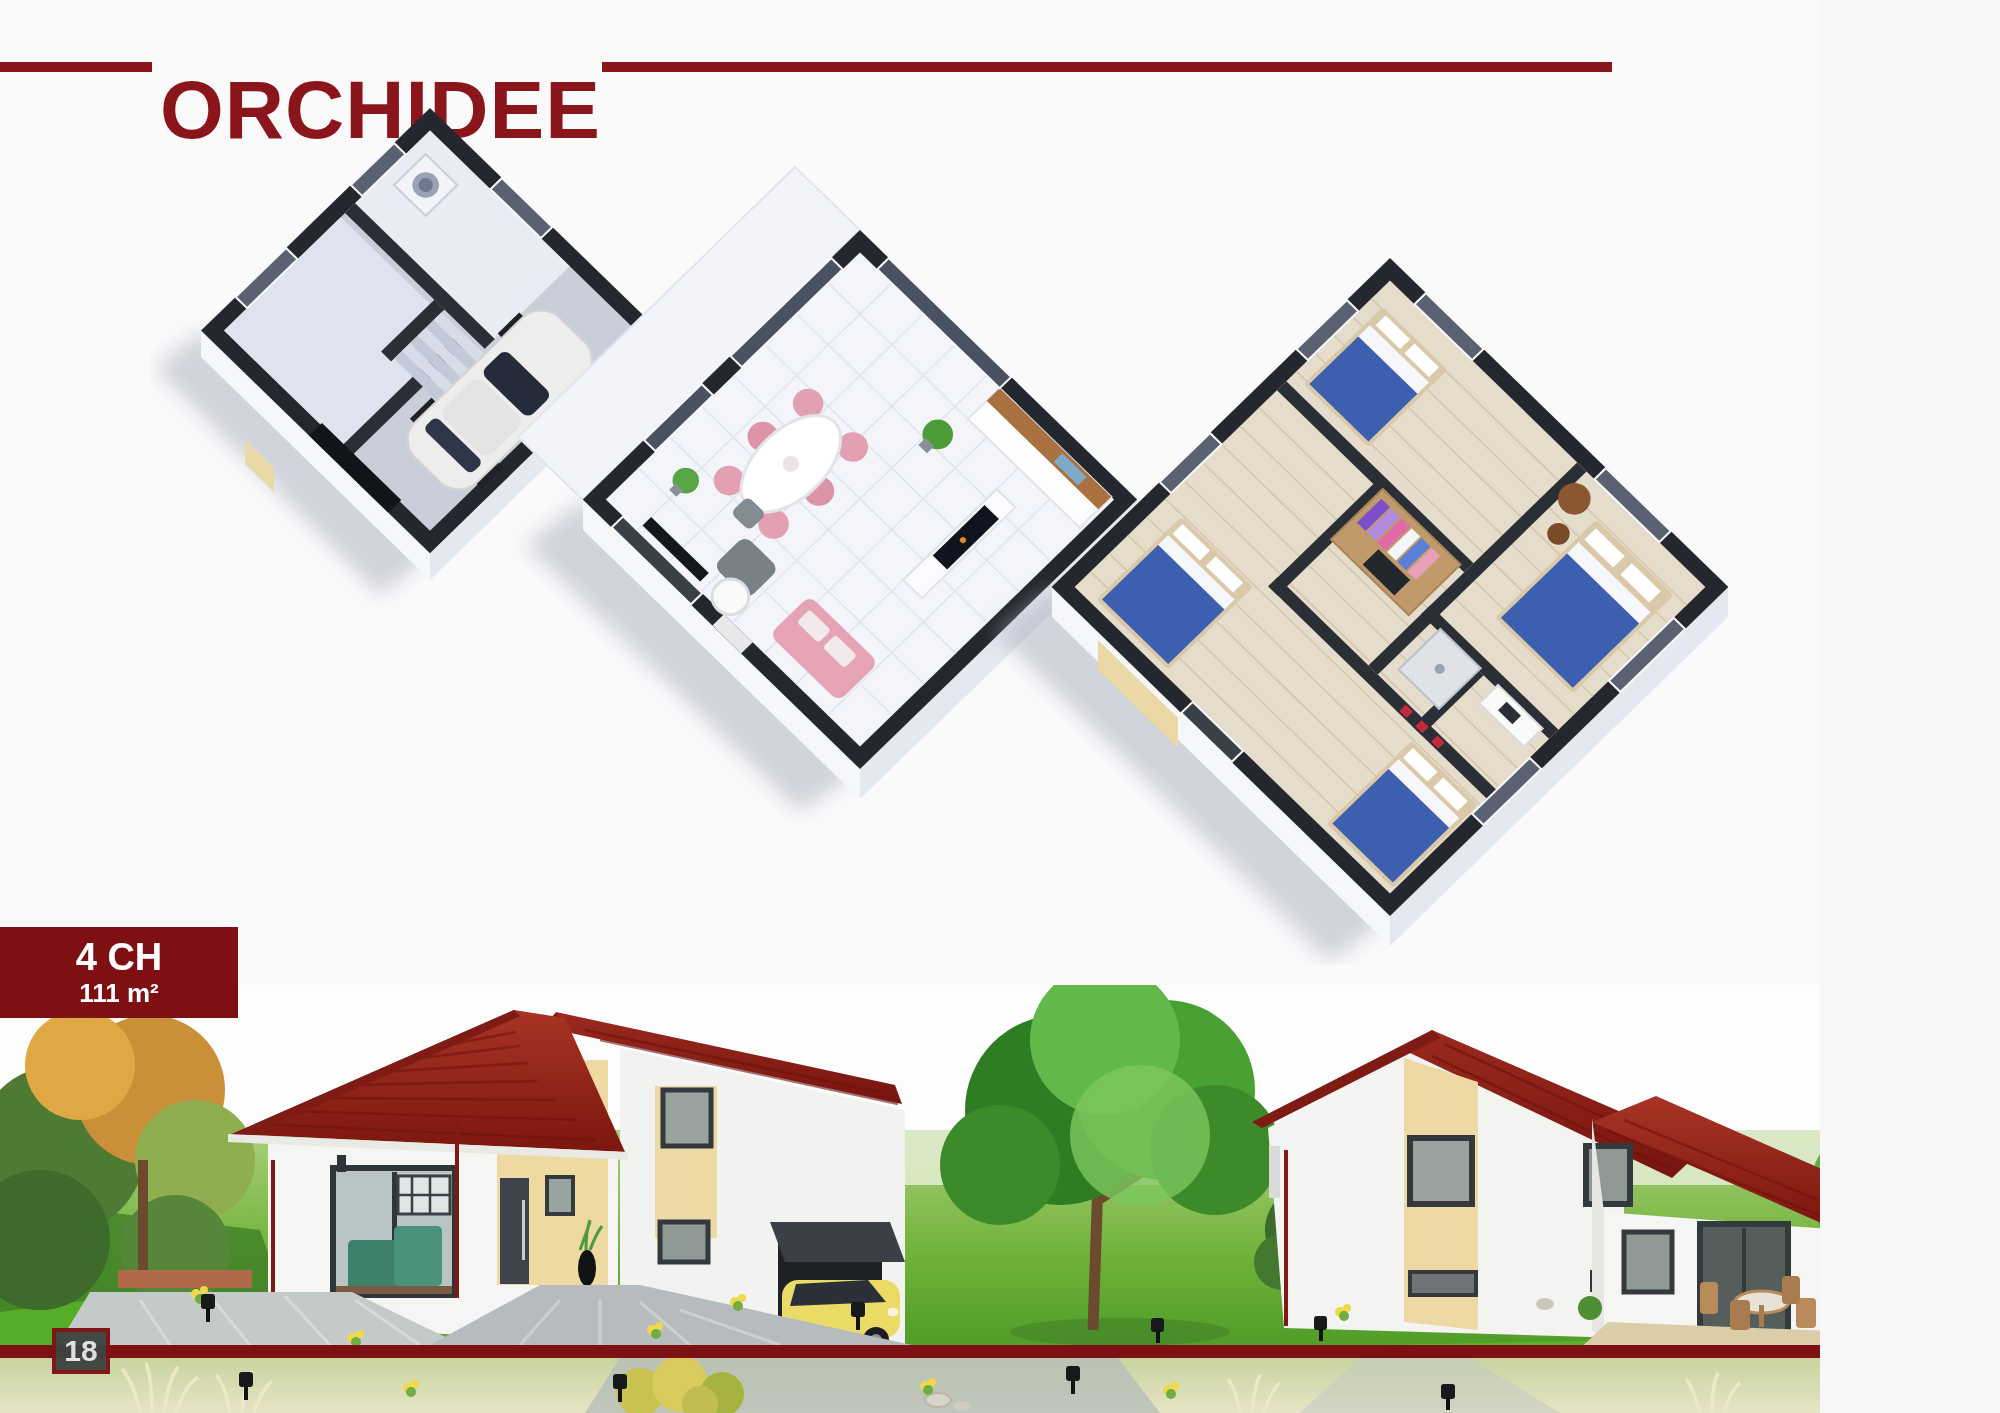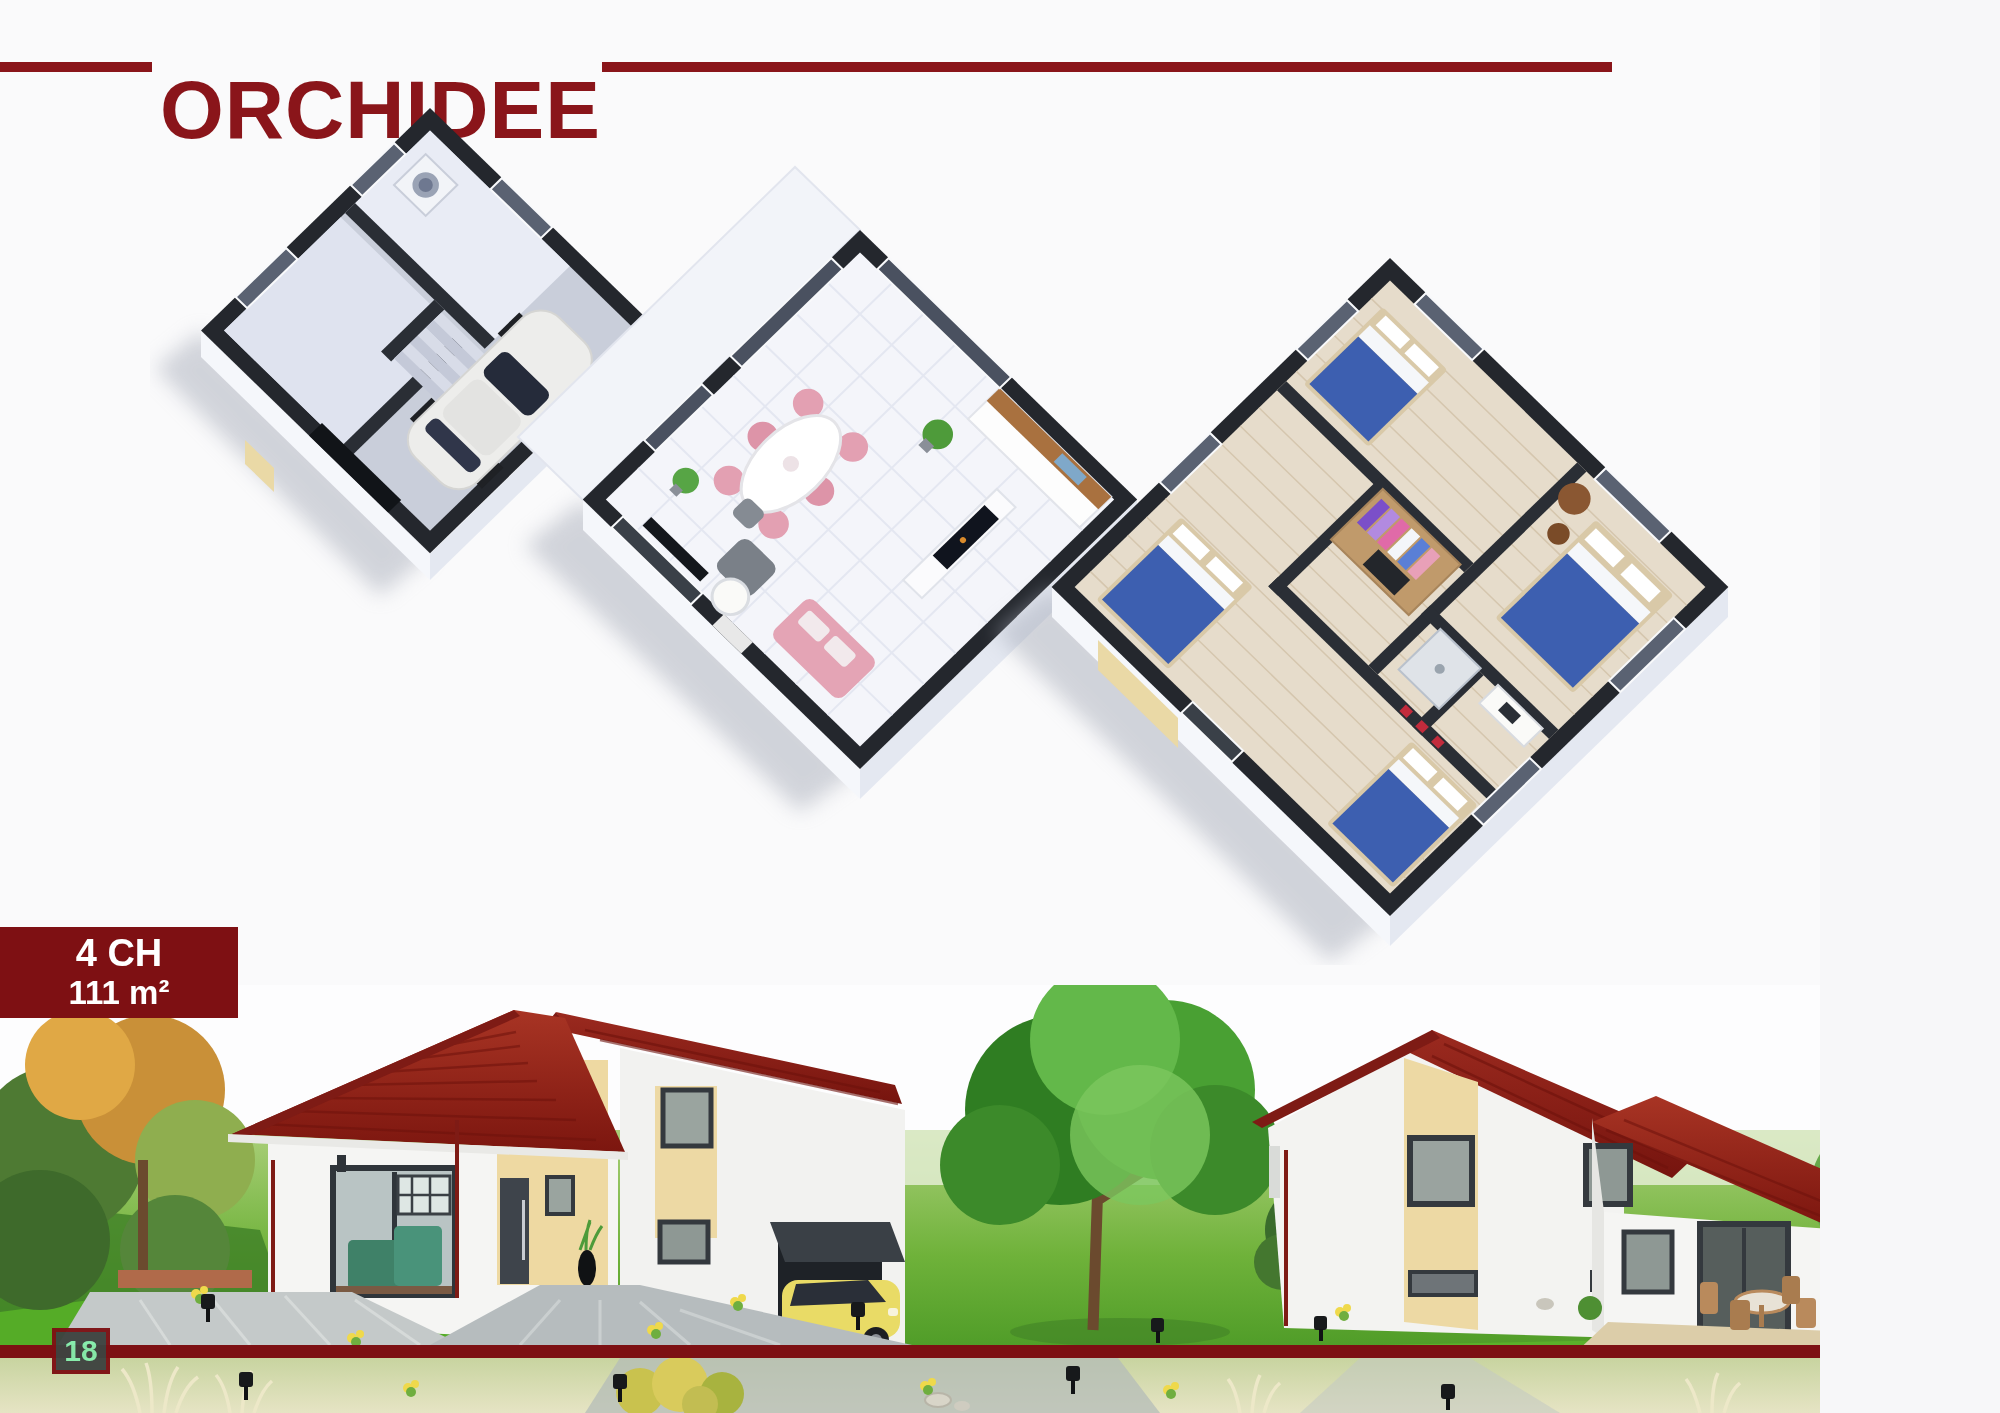--- a/index.html
+++ b/index.html
@@ -25,25 +25,25 @@
 
   
   .plans{position:absolute;left:150px;top:85px;width:1700px;height:880px;}
 
   
   .scene{position:absolute;left:0;top:985px;width:2000px;height:428px;}
 
   
   .spec-badge{position:absolute;left:0;top:927px;width:238px;height:91px;background:var(--badge-background);color:var(--badge-text);z-index:6;display:flex;flex-direction:column;justify-content:center;align-items:center;box-sizing:border-box;}
   .spec-badge .l1{font-size:38px;font-weight:700;line-height:1.1;}
-  .spec-badge .l2{font-size:33px;font-weight:700;line-height:1.1;}
+  .spec-badge .l2{font-size:26px;font-weight:700;line-height:1.1;}
 
   
   .page-number-badge{position:absolute;left:52px;top:1328px;width:50px;height:38px;background:var(--page-number-background);border:4px solid var(--rule-maroon);z-index:8;display:flex;align-items:center;justify-content:center;opacity:0.96;}
-  .page-number-badge span{color:#86efac;font-size:30px;font-weight:700;}
+  .page-number-badge span{color:#e5e5e5;font-size:30px;font-weight:700;}
 
   
   .bottom-rule{position:absolute;left:0;top:1345px;width:2000px;height:13px;background:var(--rule-maroon);z-index:5;}
 </style>
 </head>
 <body>
 
 <div class="page">
 
   <div class="rule rule-left"></div>

